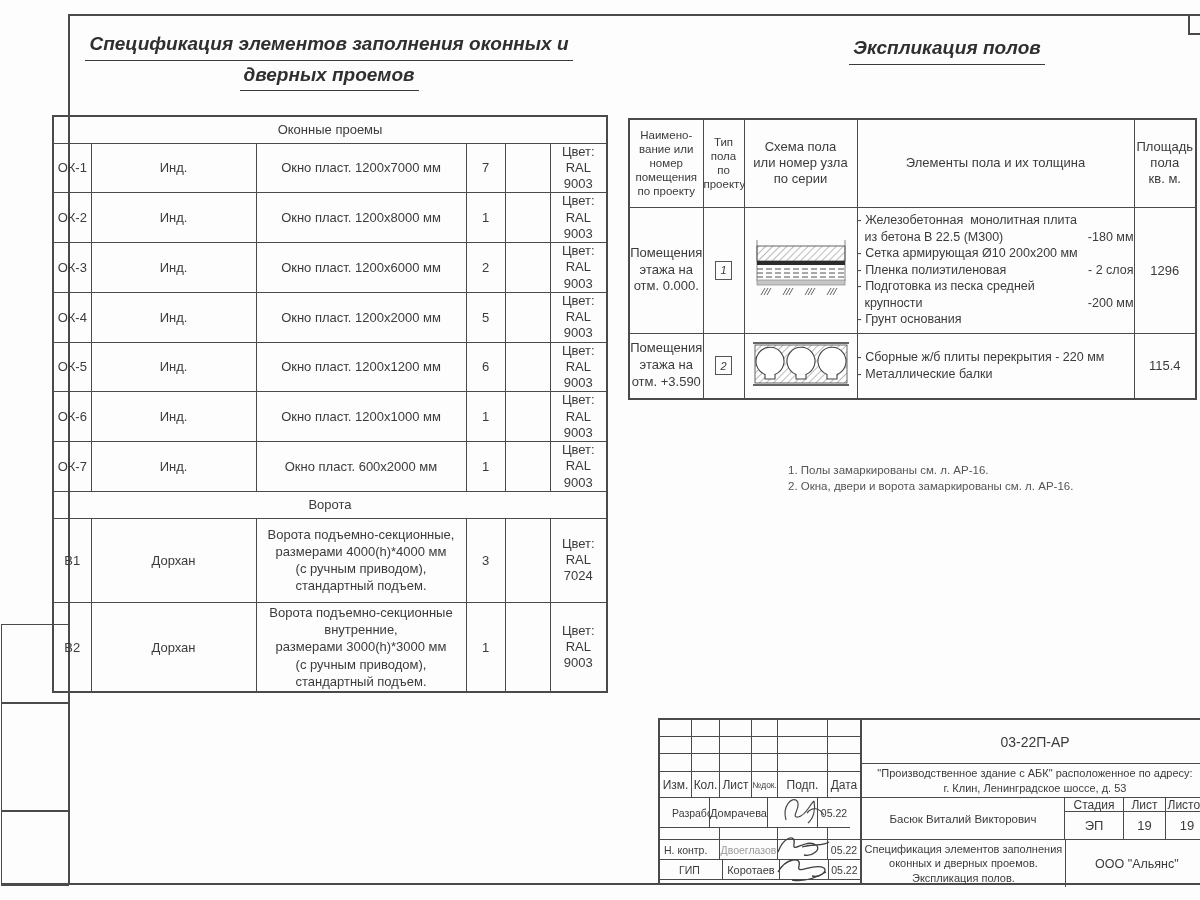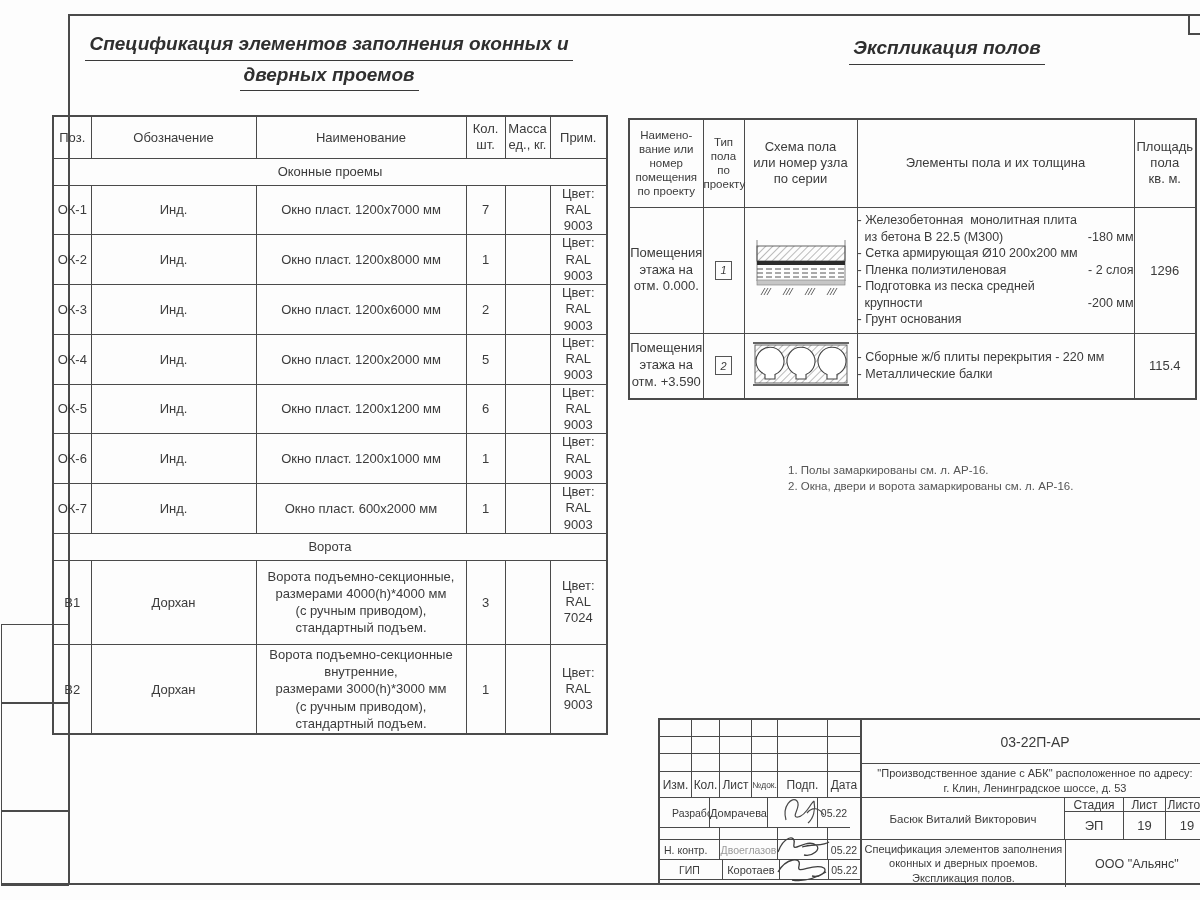--- a/index.html
+++ b/index.html
@@ -77,30 +77,20 @@
 <table class="dwg abs" style="left:52px;top:115px;width:554px;">
   <colgroup>
       <col style="width:38px">
       <col style="width:165px">
       <col style="width:210px">
       <col style="width:39px">
       <col style="width:45px">
       <col style="width:57px">
     </colgroup>
   <tbody>
-      <tr style="height:42px;">
-    <th>Поз.</th>
-    <th>Обозначение</th>
-    <th>Наименование</th>
-    <th class="ws small-h">Кол.
-шт.</th>
-    <th class="ws small-h">Масса
-ед., кг.</th>
-    <th>Прим.</th>
-  </tr>
   <tr style="height:27px;">
     <td colspan="6">Оконные проемы</td>
   </tr>
   <tr style="height:31px;">
     <td>ОК-1</td>
     <td>Инд.</td>
     <td class="win-name">Окно пласт. 1200х7000 мм</td>
     <td>7</td>
     <td></td>
     <td class="note-cell ws">Цвет:

